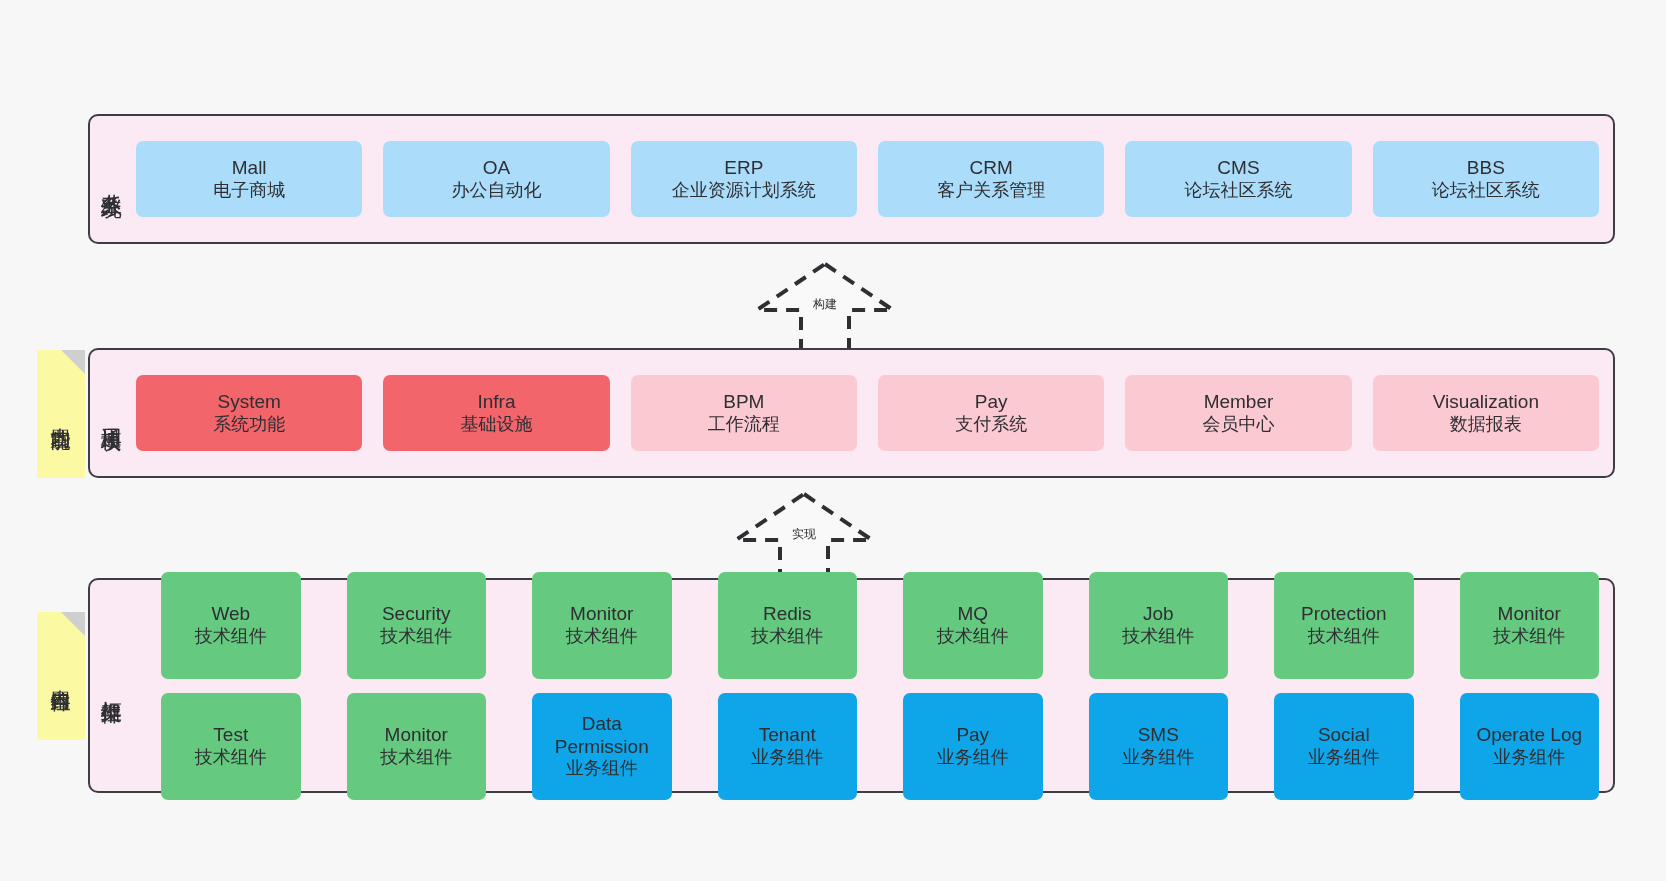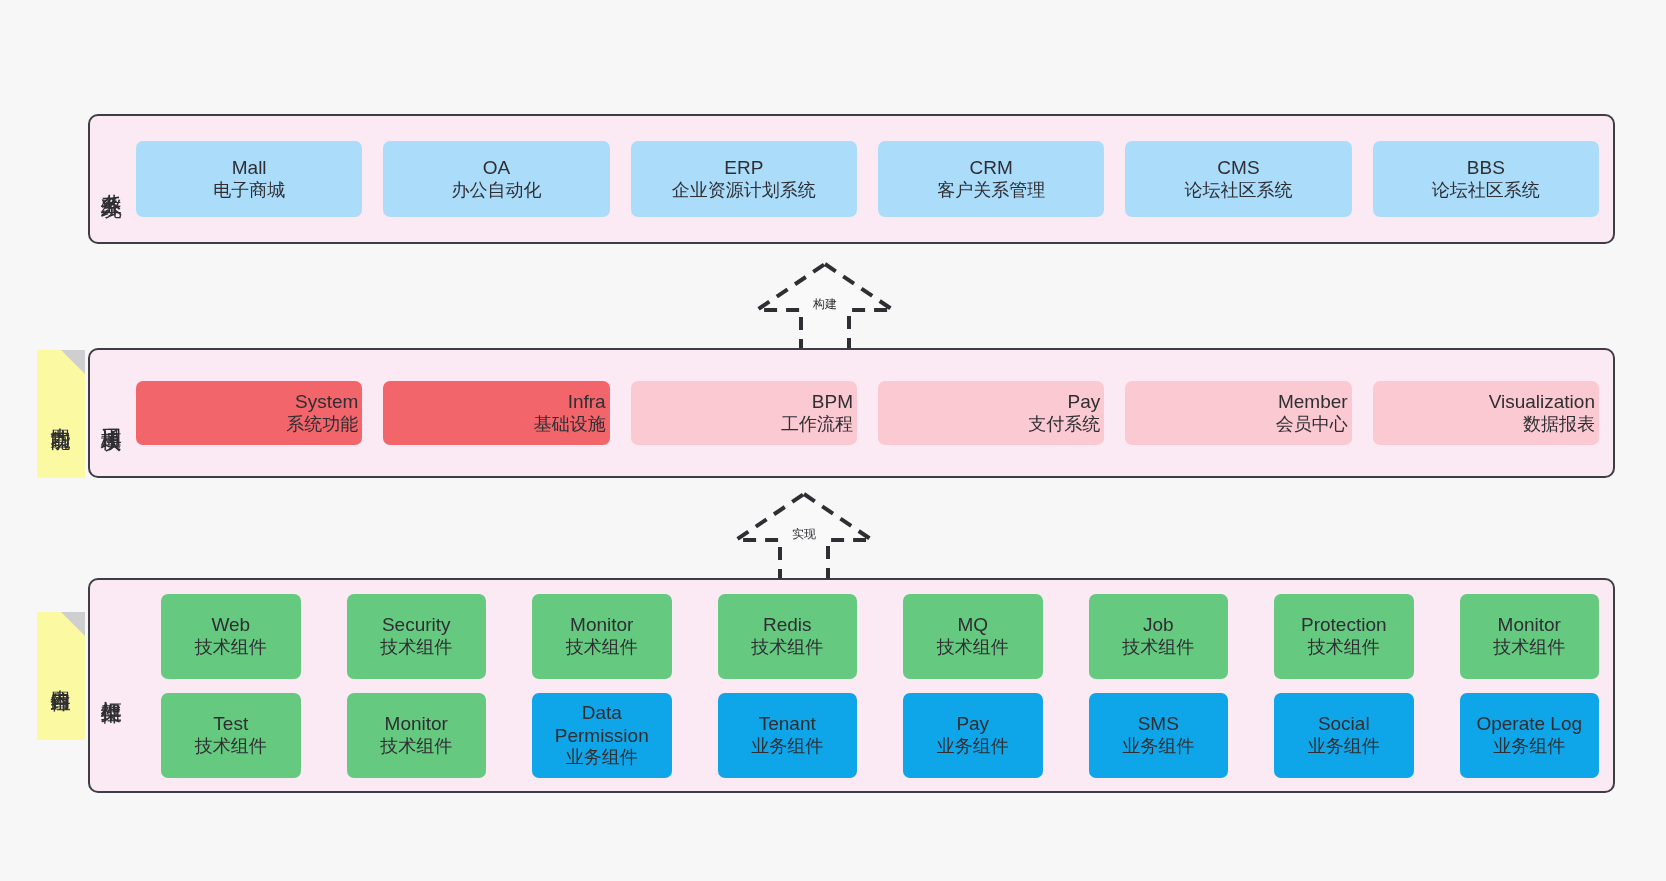--- a/index.html
+++ b/index.html
@@ -80,24 +80,24 @@
   .c-red         { background: #f2656a; }
   .c-pink        { background: #fbc9d1; }
   .c-green       { background: #65c97f; }
   .c-lightgreen  { background: #0ea5e9; }
 
   
   #layer-business  { left: 88px;  top: 114px; width: 1527px; height: 130px; }
   #layer-business .cell { height: 76px; }
 
   #layer-module    { left: 88px;  top: 348px; width: 1527px; height: 130px; }
-  #layer-module .cell { height: 64px; align-items: flex-end; }
+  #layer-module .cell { height: 76px; }
 
   #layer-framework { left: 88px;  top: 578px; width: 1527px; height: 215px; }
-  #layer-framework .cell { height: 85px; margin-left: 25px; }
+  #layer-framework .cell { height: 107px; margin-left: 25px; }
 
   
   .note {
     position: absolute;
     box-sizing: border-box;
     width: 48px;
     background: #fbf9a2;
     color: #2e2e33;
     font-size: 20px;
     line-height: 1.1;

